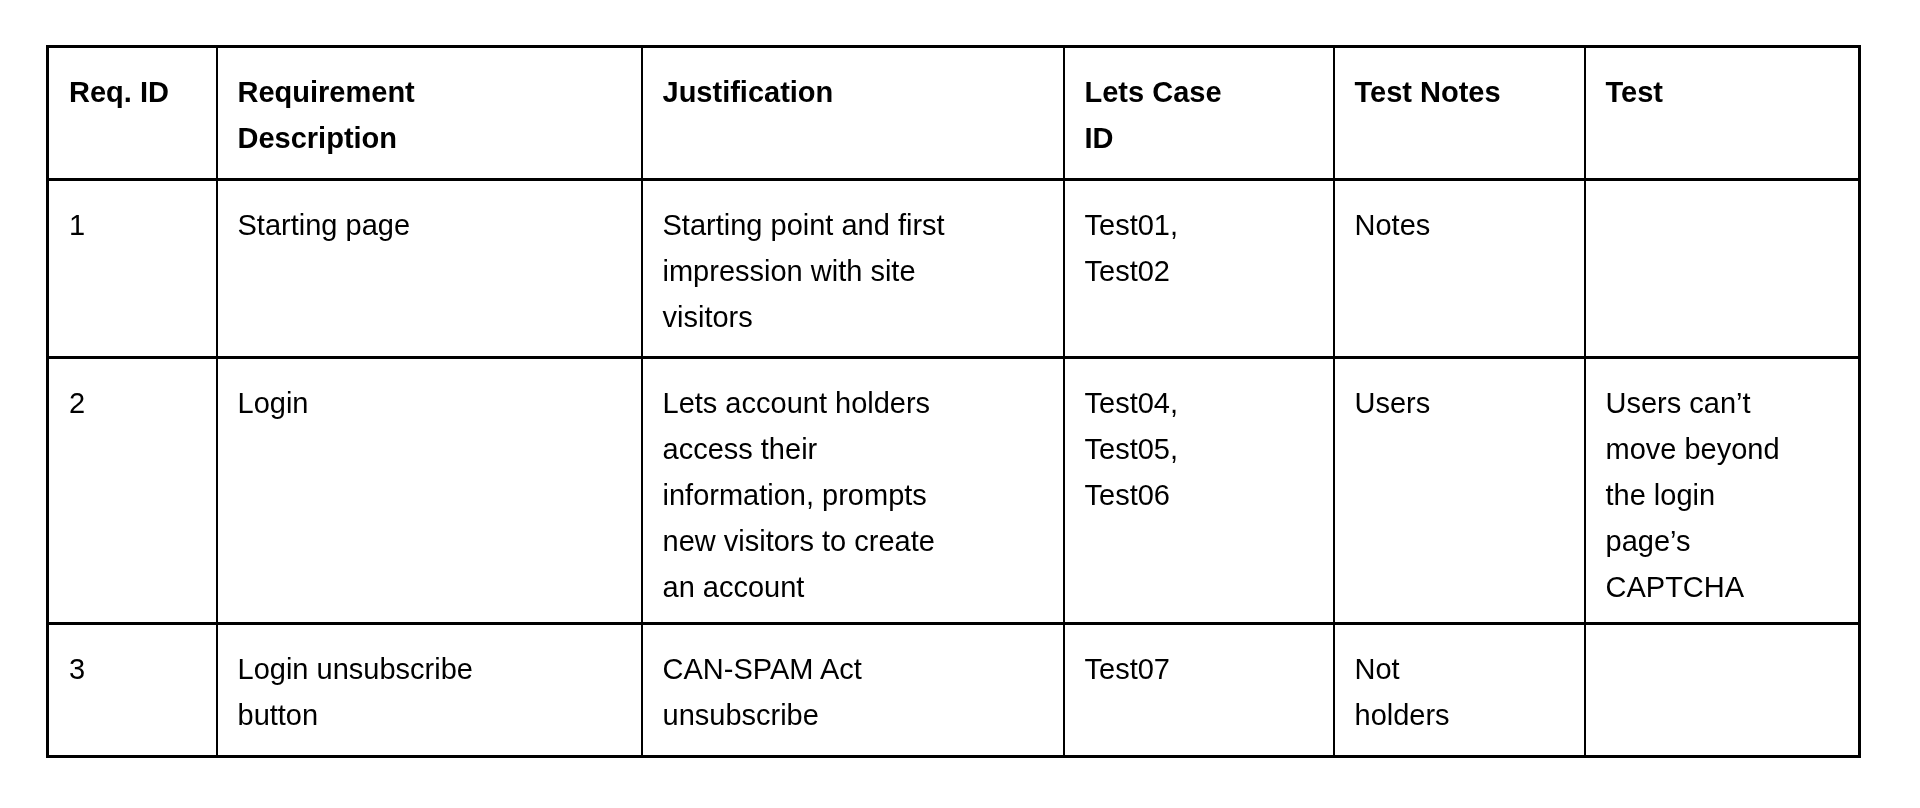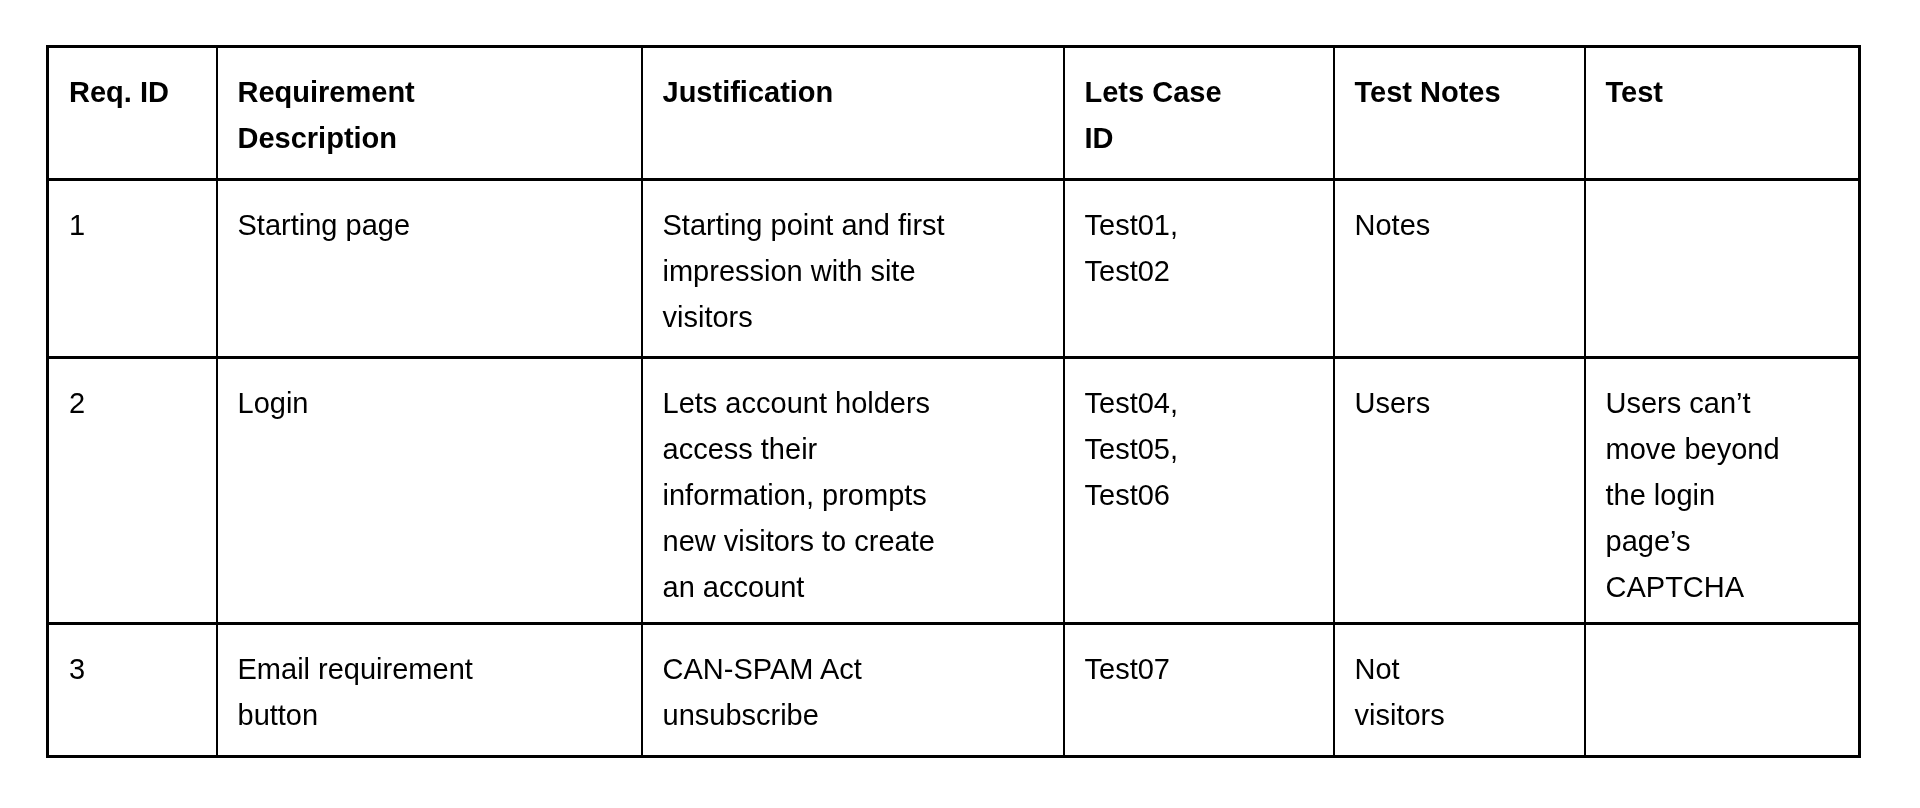--- a/index.html
+++ b/index.html
@@ -114,24 +114,24 @@
 Test06</td>
         <td>Users</td>
         <td>Users can’t
 move beyond
 the login
 page’s
 CAPTCHA</td>
       </tr>
       <tr class="body-row-3">
         <td>3</td>
-        <td>Email requirement
+        <td>Login unsubscribe
 button</td>
         <td>CAN-SPAM Act
 unsubscribe</td>
         <td>Test07</td>
         <td>Not
-visitors</td>
+holders</td>
         <td></td>
       </tr>
     </tbody>
   </table>
 </div>
 
 </body></html>

